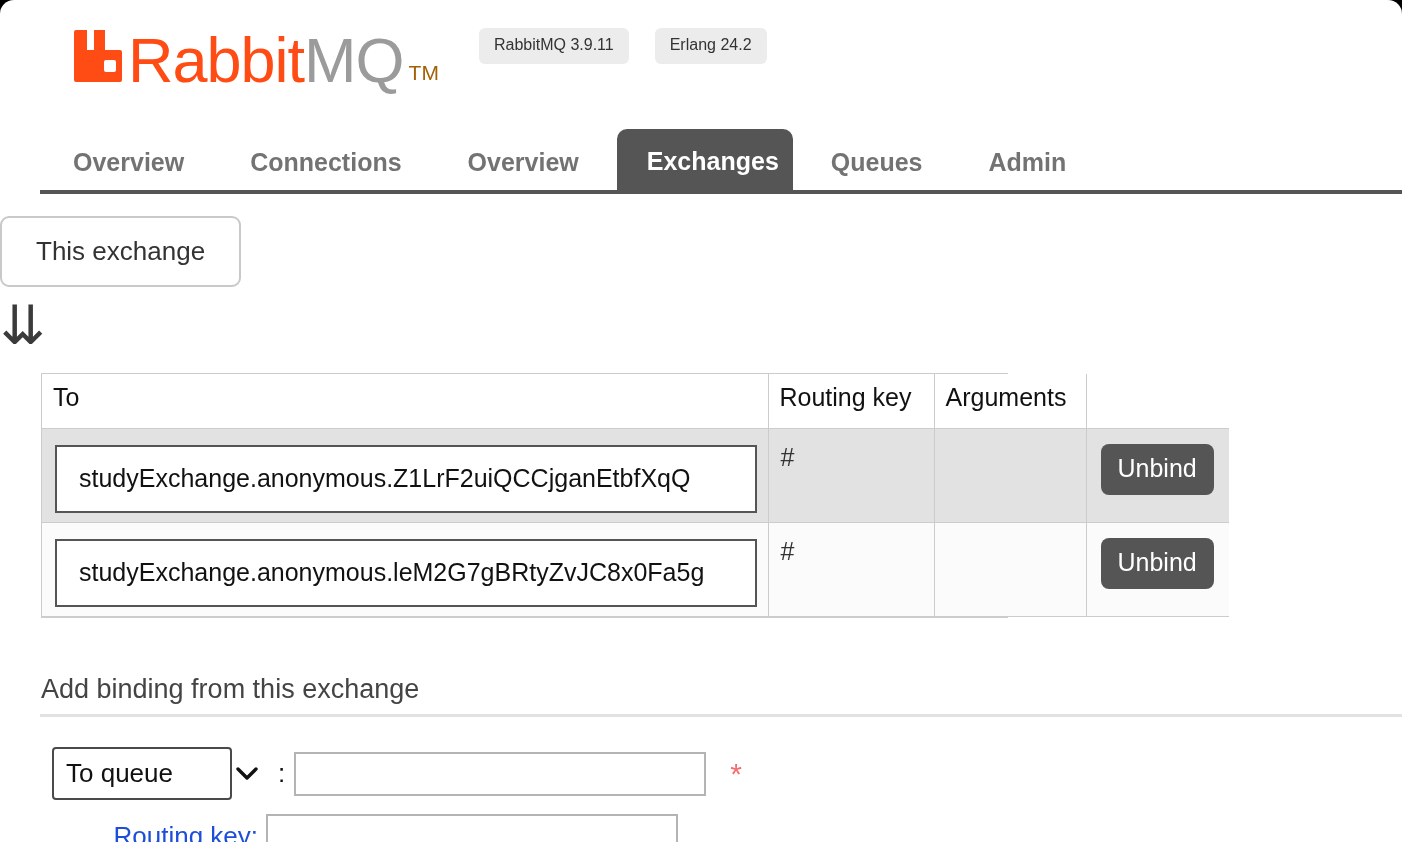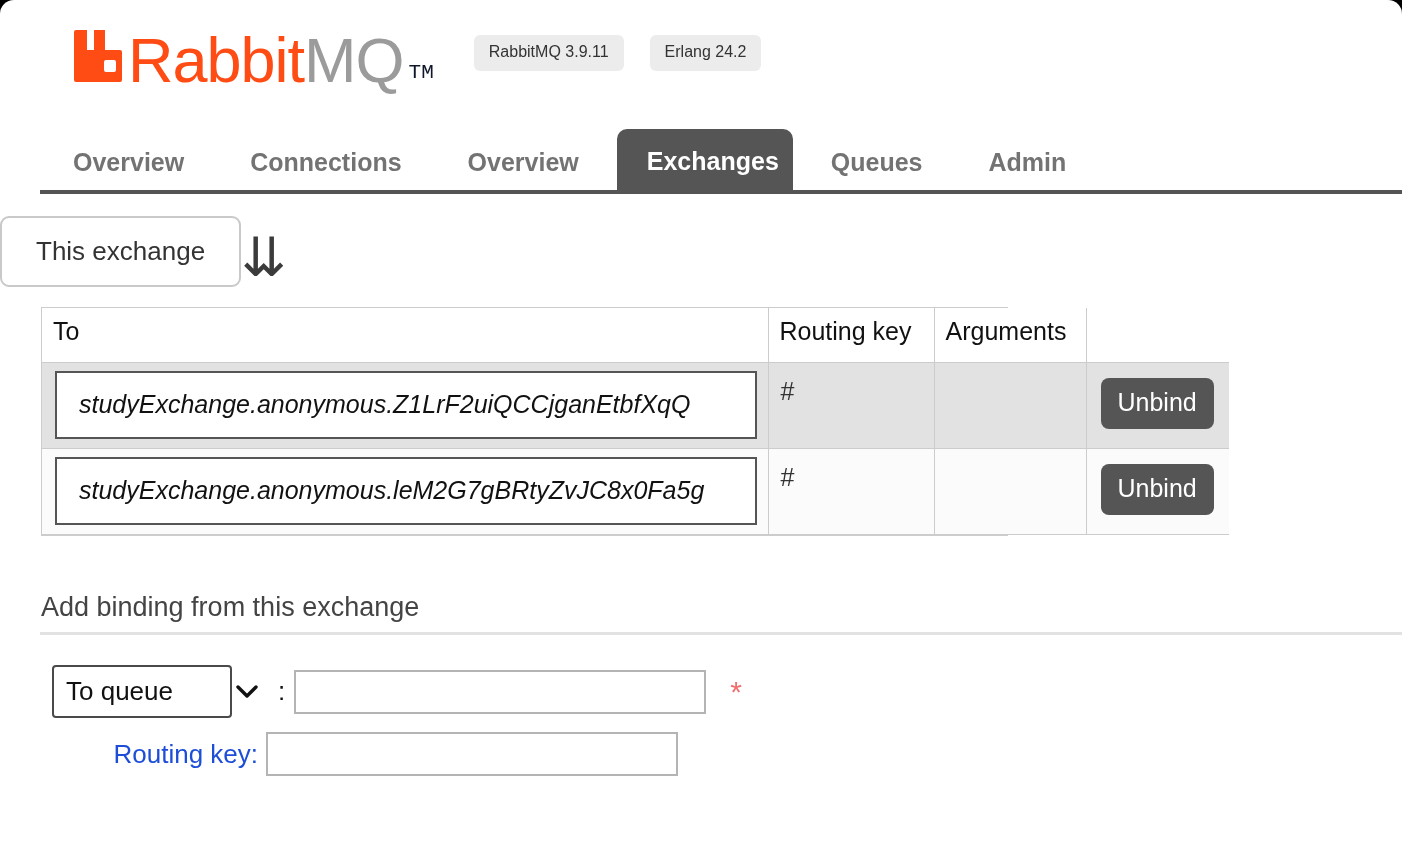--- a/index.html
+++ b/index.html
@@ -21,21 +21,21 @@
     background: #fff;
     border-radius: 14px 14px 0 0;
     overflow: hidden;
     box-sizing: border-box;
   }
 
   
   .header {
     padding: 28px 0 0 66px;
     display: flex;
-    align-items: center;
+    align-items: flex-start;
   }
   .logo-wrap {
     display: flex;
     align-items: flex-end;
     line-height: 1;
   }
   .rabbit-icon {
     width: 58px;
     height: 56px;
     margin-right: 4px;
@@ -49,24 +49,23 @@
     font-weight: 400;
   }
   .logo-mq {
     font-size: 63px;
     color: #9b9b9b;
     letter-spacing: -1px;
     font-weight: 400;
   }
   .logo-tm {
     font-size: 21px;
-    color: #0f172a;
+    color: #a16207;
     margin-left: 5px;
     margin-bottom: 9px;
-    font-family: Liberation Mono, monospace;
   }
   .badges {
     display: flex;
     align-items: center;
     margin-left: 40px;
     margin-bottom: 14px;
   }
   .badge {
     background: #ececec;
     color: #333;
@@ -113,22 +112,22 @@
     background: #555;
     color: #fff;
     border-radius: 10px 10px 0 0;
     padding: 18px 14px 18px 30px;
   }
 
   
   .exchange-box-wrap {
     margin-top: 22px;
     display: flex;
-    flex-direction: row;
-    align-items: center;
+    flex-direction: column;
+    align-items: flex-start;
     width: 1192px;
   }
   .exchange-box {
     border: 2px solid #c9c9c9;
     border-radius: 9px;
     padding: 18px 34px;
     font-size: 26px;
     color: #333;
     background: #fff;
   }
@@ -173,31 +172,30 @@
   table.bindings td:last-child { border-right: none; }
   tr.row-a td { background: #e2e2e2; }
   tr.row-b td { background: #fbfbfb; }
   .col-to    { width: 726px; }
   .col-rkey  { width: 166px; }
   .col-args  { width: 152px; }
   .col-act   { width: 143px; }
 
   .queue-link {
     display: block;
-    margin: 8px 11px 9px 13px;
+    margin: 16px 11px 9px 13px;
     border: 2px solid #555;
     background: #fff;
     font-size: 25px;
     color: #111;
     padding: 17px 16px 18px 22px;
     box-sizing: border-box;
     cursor: pointer;
     white-space: nowrap;
     overflow: hidden;
-    font-style: italic;
   }
   .cell-text {
     font-size: 25px;
     color: #333;
     padding: 14px 0 0 12px;
   }
   .cell-empty { min-height: 58px; }
   .unbind-btn {
     display: inline-block;
     background: #555;

